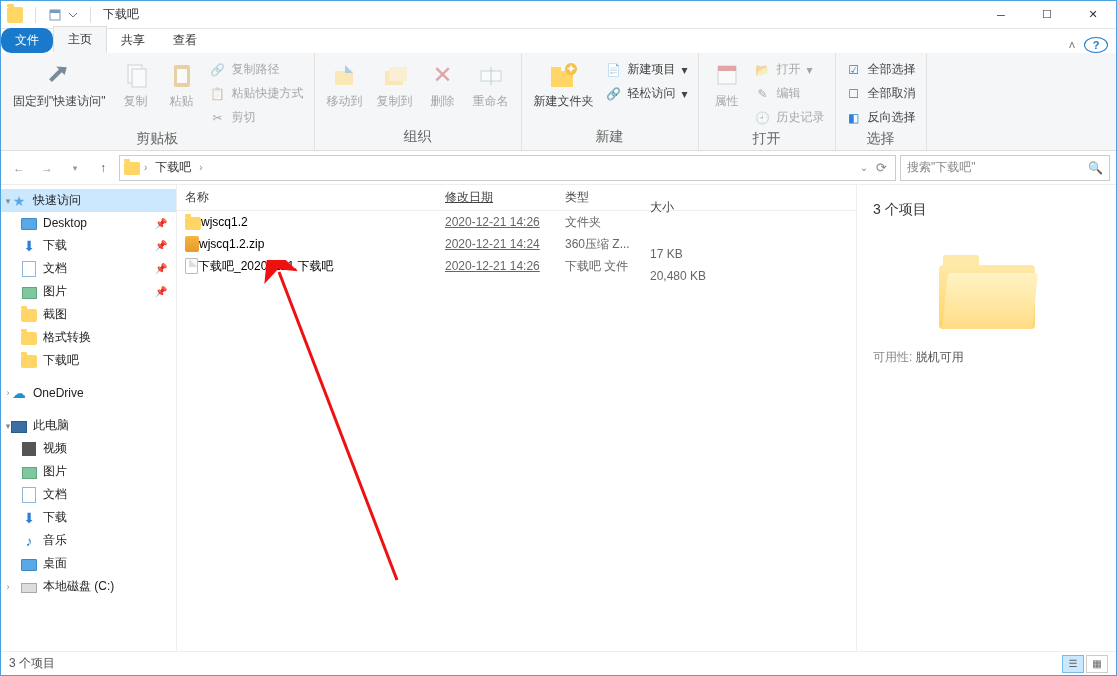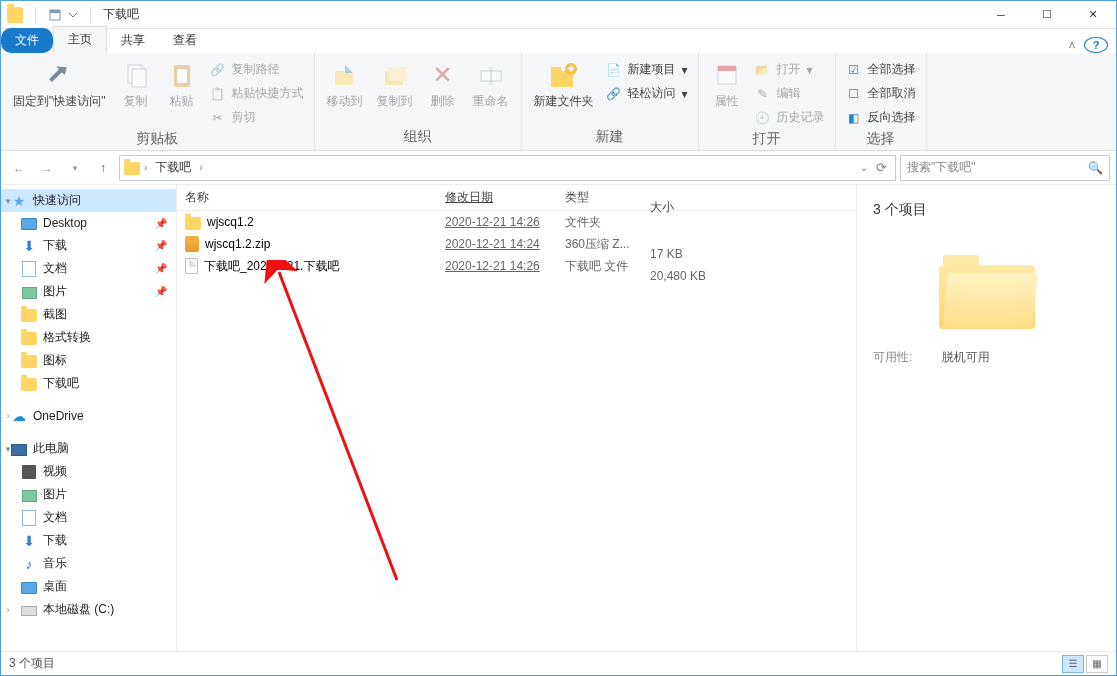--- a/index.html
+++ b/index.html
@@ -55,31 +55,31 @@
 .sb-item .pin { margin-left: auto; color: #888; font-size: 10px; }
 .sb-item.selected { background: #cce8ff; }
 .sb-item .ico { width: 16px; height: 16px; display:flex; align-items:center; justify-content:center;}
 .sb-spacer { height: 10px; }
 
 .filearea { flex: 1; display: flex; flex-direction: column; position: relative; }
 .cols { height: 26px; display: flex; align-items: center; border-bottom: 1px solid #eee; color: #444; }
 .cols div { padding: 0 8px; border-right: 1px solid transparent; }
 .c-name { width: 260px; } .c-date { width: 120px; text-decoration: underline; } .c-type { width: 85px; } .c-size { width: 80px; text-align: left; margin-top: 20px; }
 .row { display: flex; align-items: center; height: 22px; }
-.row .c-name { display: flex; align-items: center; gap: 6px; padding-left: 8px; }
+.row .c-name { display: flex; align-items: center; padding-left: 8px; }
 .row .c-date, .row .c-type { color: #666; padding: 0 8px; }
 .row .c-size { color: #666; padding: 0 8px; }
 
 .details { width: 260px; border-left: 1px solid #eee; padding: 16px; color: #333; }
 .details .big-folder { width: 96px; height: 80px; margin: 30px auto 20px; position: relative; }
 .details .big-folder .back { position: absolute; bottom: 0; width: 96px; height: 64px; background: linear-gradient(#ffe9a8,#ffd666); border-radius: 4px; }
 .details .big-folder .tab2 { position: absolute; top: 6px; left: 4px; width: 36px; height: 14px; background: #ffe9a8; border-radius: 3px 3px 0 0; }
 .details .big-folder .front { position: absolute; bottom: 0; left: 6px; width: 90px; height: 56px; background: linear-gradient(#fff3c4,#ffdd87); border-radius: 3px; transform: skewX(-6deg);}
 .details .dprop { color: #555; margin-top: 6px; }
-.details .dprop .k { color: #888; margin-right: 26px;}
+.details .dprop .k { color: #888; margin-right: 0;}
 
 
 .status { height: 24px; border-top: 1px solid #eee; display: flex; align-items: center; padding: 0 8px; color: #555; }
 .status .viewbtns { margin-left: auto; display: flex; gap: 2px; }
 .status .viewbtns div { width: 22px; height: 18px; border: 1px solid #ccc; display:flex; align-items:center; justify-content:center; font-size:10px; color:#666;}
 .status .viewbtns div.active { background: #cce8ff; border-color: #7ab8e8;}
 
 
 .arrow-svg { position: absolute; pointer-events: none; }
 
@@ -349,26 +349,20 @@
     <div class="sb-item">
         <span class="ico">
           <span class="ico-folder"></span>
         </span>
         <span>格式转换</span>
       </div>
     <div class="sb-item">
         <span class="ico">
           <span class="ico-folder"></span>
         </span>
-        <span>图标</span>
-      </div>
-    <div class="sb-item">
-        <span class="ico">
-          <span class="ico-folder"></span>
-        </span>
         <span>下载吧</span>
       </div>
     <div class="sb-spacer"></div>
     <div class="sb-item h">
         <span class="exp">›</span>
         <span class="ico ico-onedrive">☁</span>
         <span>OneDrive</span>
       </div>
     <div class="sb-spacer"></div>
     <div class="sb-item h">

